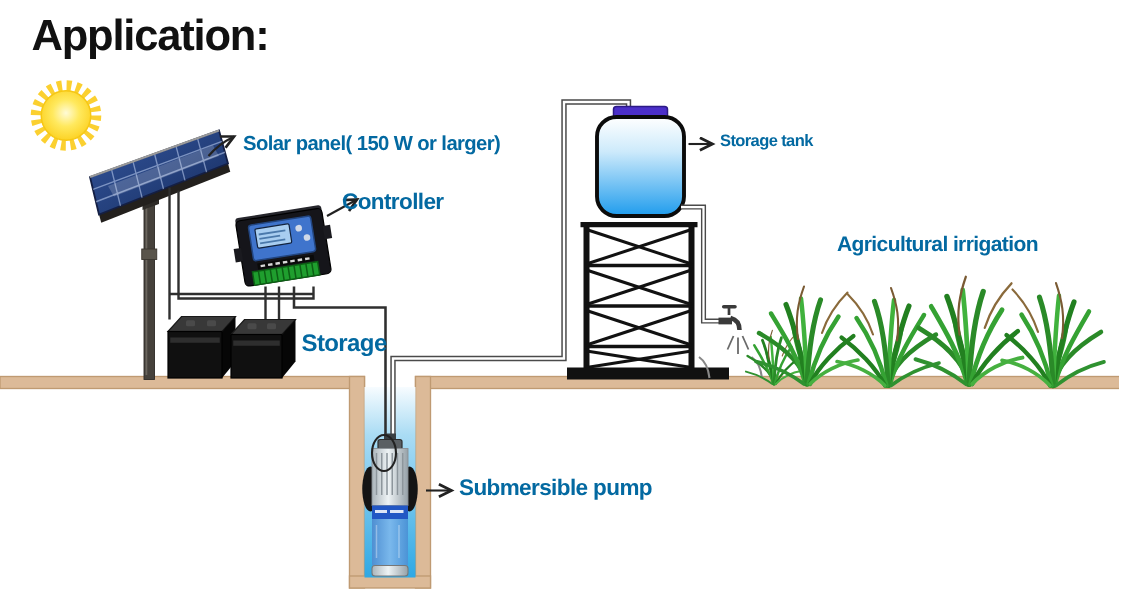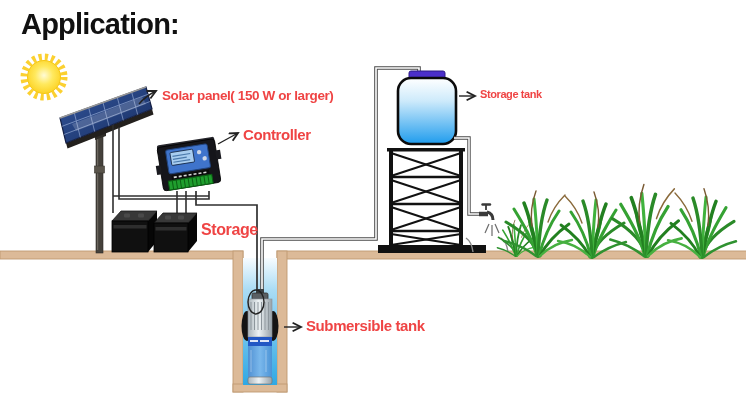--- a/index.html
+++ b/index.html
@@ -1,24 +1,24 @@
 <!DOCTYPE html>
 <html><head>
 <meta charset="utf-8">
 <style>
   html,body{margin:0;padding:0;background:#fff;}
   #stage{position:relative;width:746px;height:400px;background:#fff;overflow:hidden;
          font-family:"Liberation Sans",sans-serif;text-decoration:underline;}
   #scene{position:absolute;left:0;top:0;}
-  .label{position:absolute;font-weight:bold;color:#ef4444;font-size:13.5px;
+  .label{position:absolute;font-weight:bold;color:#0369a1;font-size:13.5px;
          letter-spacing:-0.4px;white-space:nowrap;}
   .title{position:absolute;left:21px;top:8px;font-weight:bold;color:#111;
          font-size:29px;letter-spacing:-0.8px;}
   .lbl-solar{left:162px;top:88px;}
-  .lbl-controller{left:243px;top:126px;font-size:15px;}
+  .lbl-controller{left:228px;top:126px;font-size:15px;}
   .lbl-battery{left:201px;top:221px;font-size:16px;}
   .lbl-tank{left:480px;top:88px;font-size:11px;}
   .lbl-agri{left:558px;top:154px;font-size:14px;}
   .lbl-pump{left:306px;top:317px;font-size:15px;}
 </style>
 </head>
 <body>
 
 <div id="stage">
 
@@ -266,14 +266,15 @@
       <path d="M459,96 H475" marker-end="url(#ah)"></path>
       <path d="M284,327 H301" marker-end="url(#ah)"></path>
     </g>
   </svg>
 
   <div class="title">Application:</div>
   <div class="label lbl-solar">Solar panel( 150 W or larger)</div>
   <div class="label lbl-controller">Controller</div>
   <div class="label lbl-battery">Storage</div>
   <div class="label lbl-tank">Storage tank</div>
-  <div class="label lbl-pump">Submersible tank</div>
+  <div class="label lbl-agri">Agricultural irrigation</div>
+  <div class="label lbl-pump">Submersible pump</div>
 </div>
 
 </body></html>

